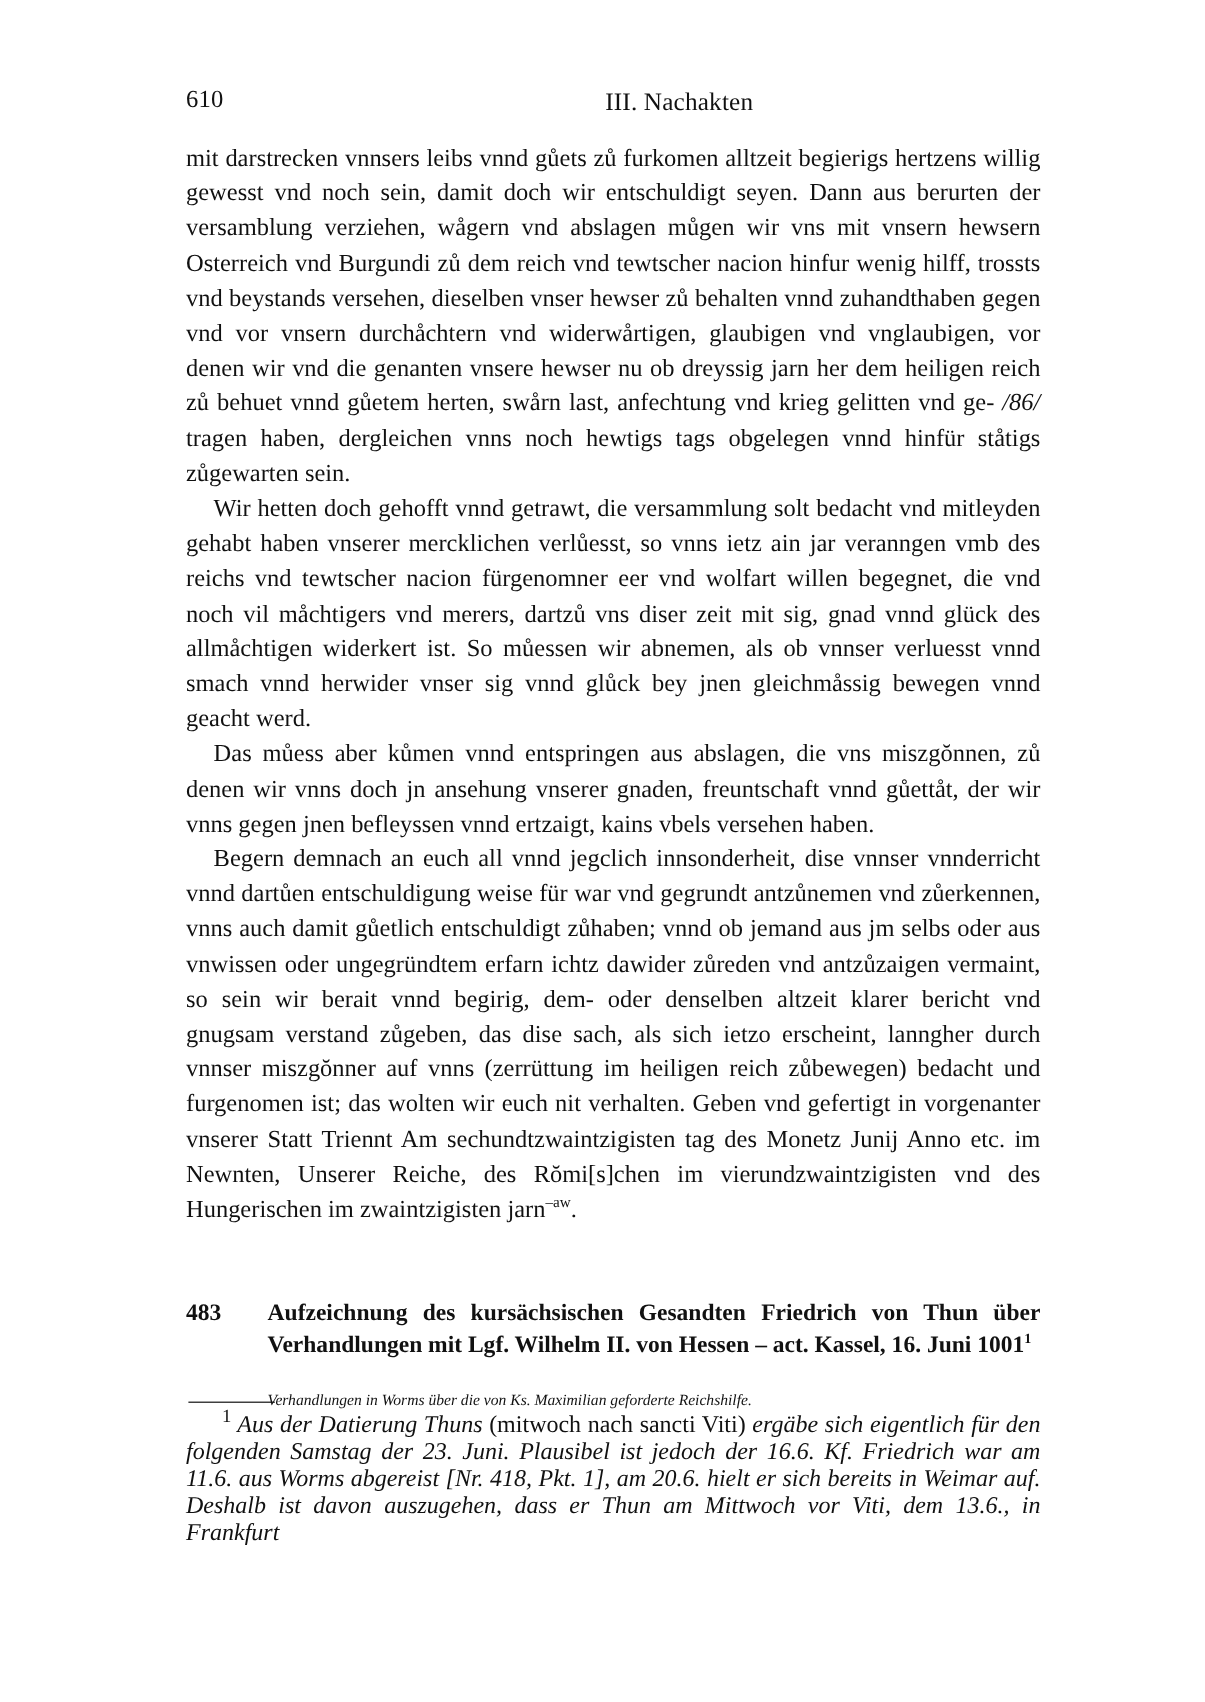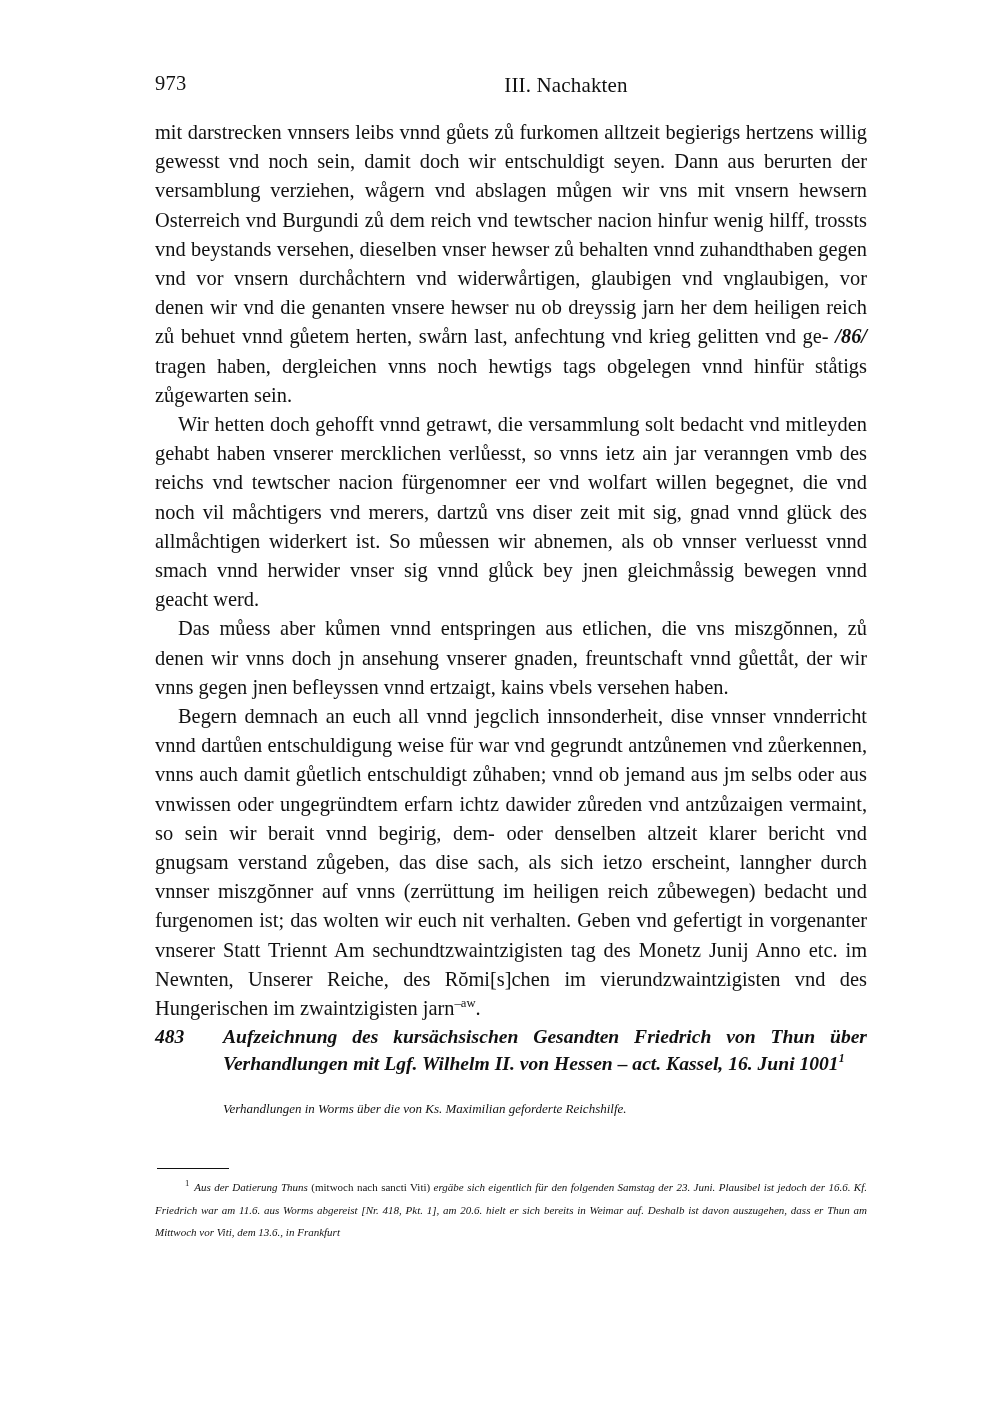--- a/index.html
+++ b/index.html
@@ -64,36 +64,35 @@
   }
   .body-text p {
     margin: 0;
     text-indent: 0;
   }
   .body-text p.indent {
     text-indent: 23px;
   }
   .folio-mark {
     font-style: italic;
-    font-weight: bold;
   }
   sup.sigil {
     font-size: 0.62em;
     vertical-align: super;
     line-height: 0;
   }
 
   
   .record {
+    margin-top: 58px;
     display: flex;
     align-items: flex-start;
     font-weight: bold;
     font-size: 19.6px;
     line-height: 27px;
-    font-style: italic;
   }
   .record-no {
     width: 68px;
     flex: 0 0 68px;
     text-align: left;
   }
   .record-title {
     flex: 1 1 auto;
     text-align: justify;
     text-justify: inter-word;
@@ -121,21 +120,21 @@
     top: 1168px;
     width: 712px;
   }
   .fn-rule {
     width: 72px;
     height: 0;
     border-top: 1.2px solid #111111;
     margin: 0 0 7px 2px;
   }
   .footnote {
-    font-size: 11px;
+    font-size: 20px;
     line-height: 22.6px;
     font-style: italic;
     text-align: justify;
     text-justify: inter-word;
     margin: 0;
     text-indent: 30px;
   }
   .footnote .fn-num {
     font-style: normal;
     font-size: 0.78em;
@@ -148,31 +147,31 @@
   }
 </style>
 </head>
 <body>
 
 <div class="page">
 
   <div class="content">
 
     <div class="runhead">
-      <span class="folio">973</span>
+      <span class="folio">610</span>
       <span class="runtitle">III. Nachakten</span>
     </div>
 
     <div class="body-text">
 
       <p><span>mit darstrecken vnnsers leibs vnnd gůets zů furkomen alltzeit begierigs hertzens willig gewesst vnd noch sein, damit doch wir entschuldigt seyen. Dann aus berurten der versamblung verziehen, wågern vnd abslagen můgen wir vns mit vnsern hewsern Osterreich vnd Burgundi zů dem reich vnd tewtscher nacion hinfur wenig hilff, trossts vnd beystands versehen, dieselben vnser hewser zů behalten vnnd zuhandthaben gegen vnd vor vnsern durchåchtern vnd widerwårtigen, glaubigen vnd vnglaubigen, vor denen wir vnd die genanten vnsere hewser nu ob dreyssig jarn her dem heiligen reich zů behuet vnnd gůetem herten, swårn last, anfechtung vnd krieg gelitten vnd ge- </span><span class="folio-mark">/86/</span><span> tragen haben, dergleichen vnns noch hewtigs tags obgelegen vnnd hinfür ståtigs zůgewarten sein.</span></p>
 
       <p class="indent">Wir hetten doch gehofft vnnd getrawt, die versammlung solt bedacht vnd mitleyden gehabt haben vnserer mercklichen verlůesst, so vnns ietz ain jar veranngen vmb des reichs vnd tewtscher nacion fürgenomner eer vnd wolfart willen begegnet, die vnd noch vil måchtigers vnd merers, dartzů vns diser zeit mit sig, gnad vnnd glück des allmåchtigen widerkert ist. So můessen wir abnemen, als ob vnnser verluesst vnnd smach vnnd herwider vnser sig vnnd glůck bey jnen gleichmåssig bewegen vnnd geacht werd.</p>
 
-      <p class="indent">Das můess aber kůmen vnnd entspringen aus etlichen, die vns miszgŏnnen, zů denen wir vnns doch jn ansehung vnserer gnaden, freuntschaft vnnd gůettåt, der wir vnns gegen jnen befleyssen vnnd ertzaigt, kains vbels versehen haben.</p>
+      <p class="indent">Das můess aber kůmen vnnd entspringen aus abslagen, die vns miszgŏnnen, zů denen wir vnns doch jn ansehung vnserer gnaden, freuntschaft vnnd gůettåt, der wir vnns gegen jnen befleyssen vnnd ertzaigt, kains vbels versehen haben.</p>
 
       <p class="indent"><span>Begern demnach an euch all vnnd jegclich innsonderheit, dise vnnser vnnderricht vnnd dartůen entschuldigung weise für war vnd gegrundt antzůnemen vnd zůerkennen, vnns auch damit gůetlich entschuldigt zůhaben; vnnd ob jemand aus jm selbs oder aus vnwissen oder ungegründtem erfarn ichtz dawider zůreden vnd antzůzaigen vermaint, so sein wir berait vnnd begirig, dem- oder denselben altzeit klarer bericht vnd gnugsam verstand zůgeben, das dise sach, als sich ietzo erscheint, lanngher durch vnnser miszgŏnner auf vnns (zerrüttung im heiligen reich zůbewegen) bedacht und furgenomen ist; das wolten wir euch nit verhalten. Geben vnd gefertigt in vorgenanter vnserer Statt Triennt Am sechundtzwaintzigisten tag des Monetz Junij Anno etc. im Newnten, Unserer Reiche, des Rŏmi[s]chen im vierundzwaintzigisten vnd des Hungerischen im zwaintzigisten jarn</span><sup class="sigil">–aw</sup><span>.</span></p>
 
     </div>
 
     <div class="record">
       <div class="record-no">483</div>
       <div class="record-title"><span>Aufzeichnung des kursächsischen Gesandten Friedrich von Thun über Verhandlungen mit Lgf. Wilhelm II. von Hessen – act. Kassel, 16. Juni 1001</span><sup>1</sup></div>
     </div>
 

